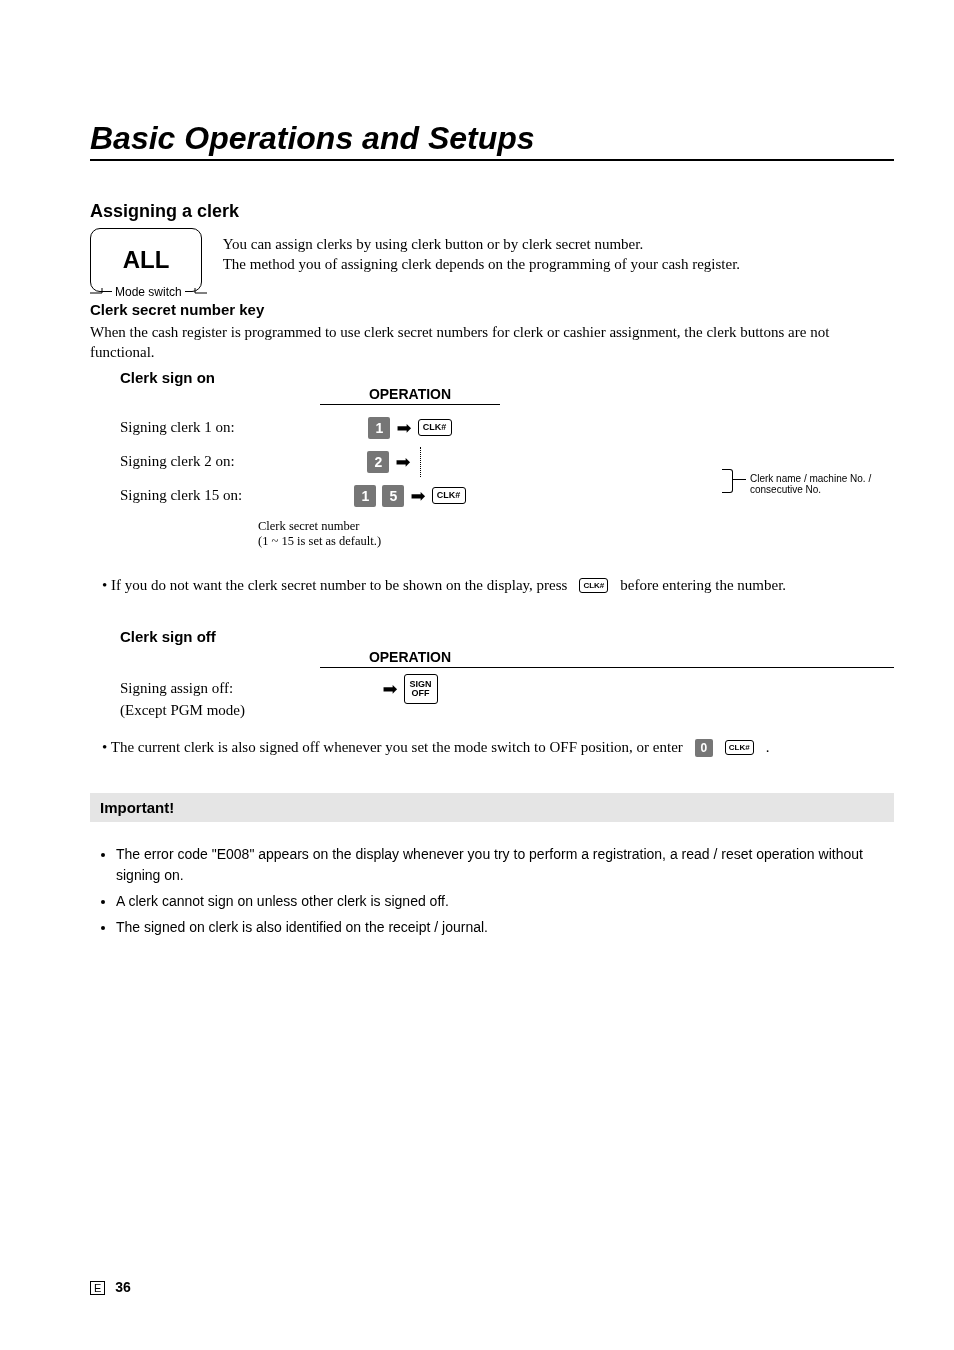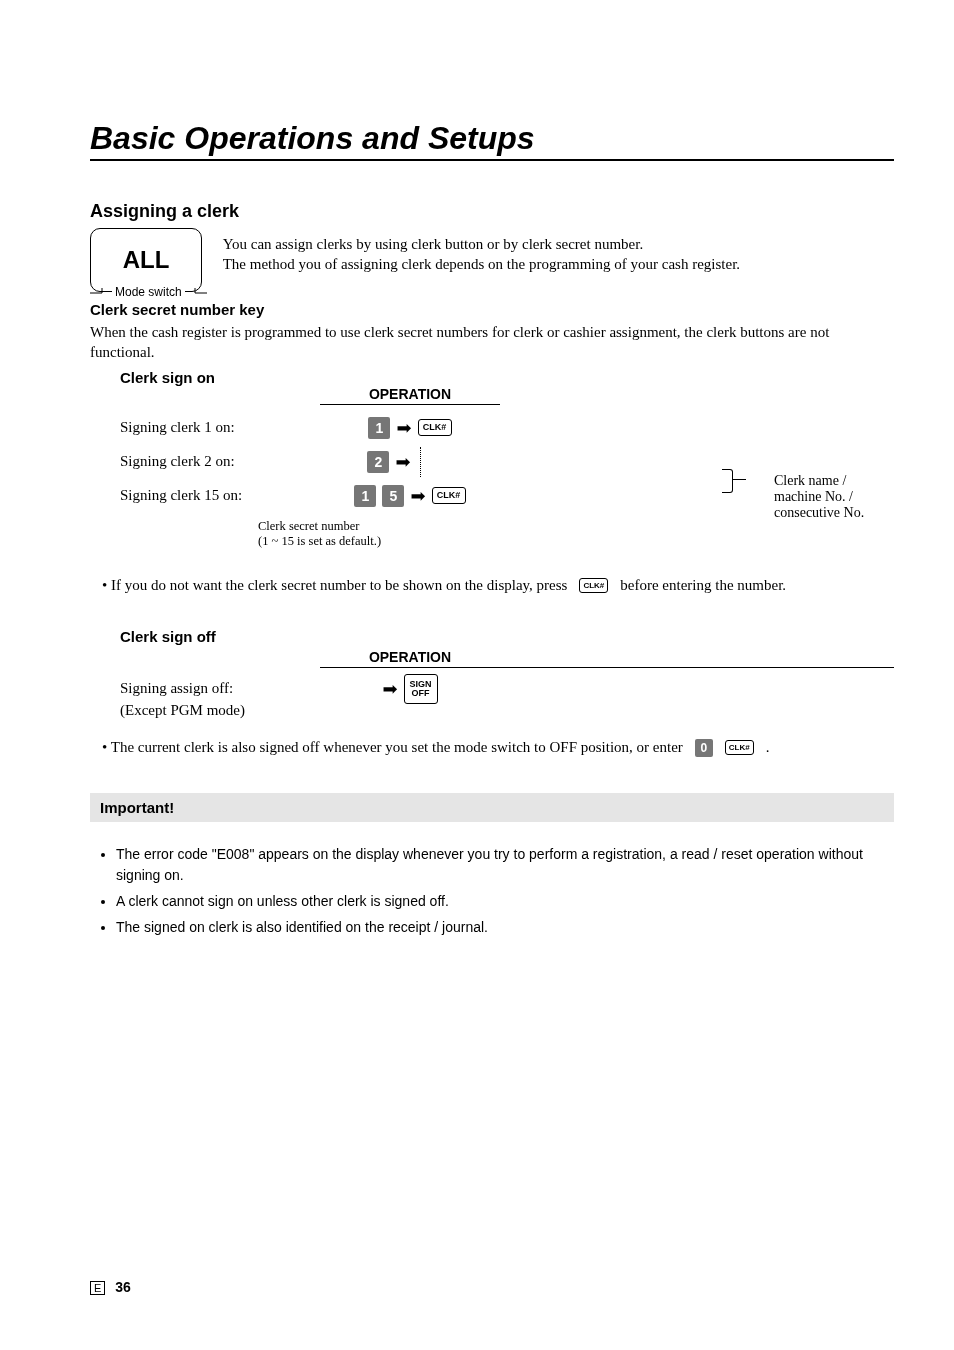--- a/index.html
+++ b/index.html
@@ -129,24 +129,24 @@
     border: 1px solid #000;
     font-family: "Courier New", monospace;
     font-size: 12px;
     padding: 8px 10px;
     width: 200px;
     position: relative;
     margin-left: 10px;
   }
   .receipt-line { white-space: pre; }
   .receipt-annot {
-    font-size: 14px;
-    font-family: Liberation Serif, serif;
+    font-size: 10px;
+    font-family: Liberation Sans, sans-serif;
     position: absolute;
-    left: 684px;
+    left: 660px;
   }
   .annot-line {
     position:absolute;
     border-top:1px solid #000;
   }
   .footnote {
     font-size: 12.5px;
   }
   .bullet-note {
     font-size: 15px;

